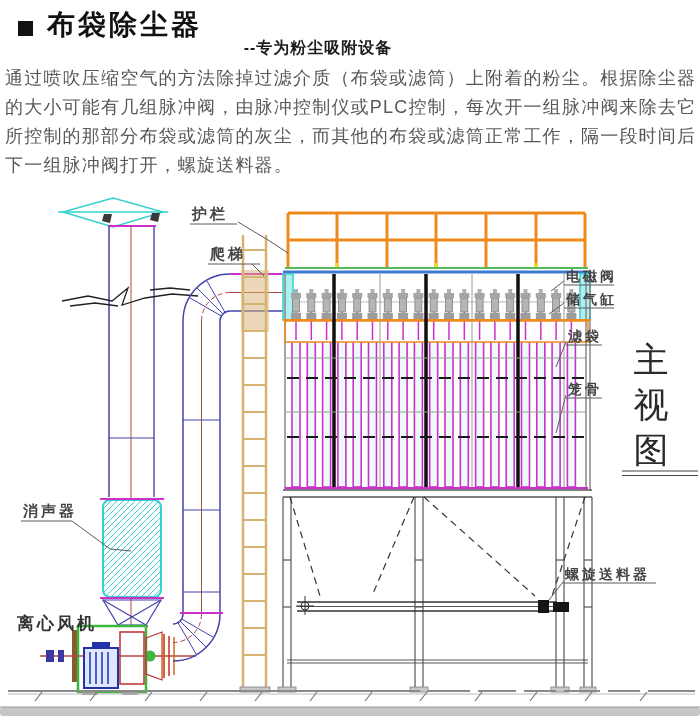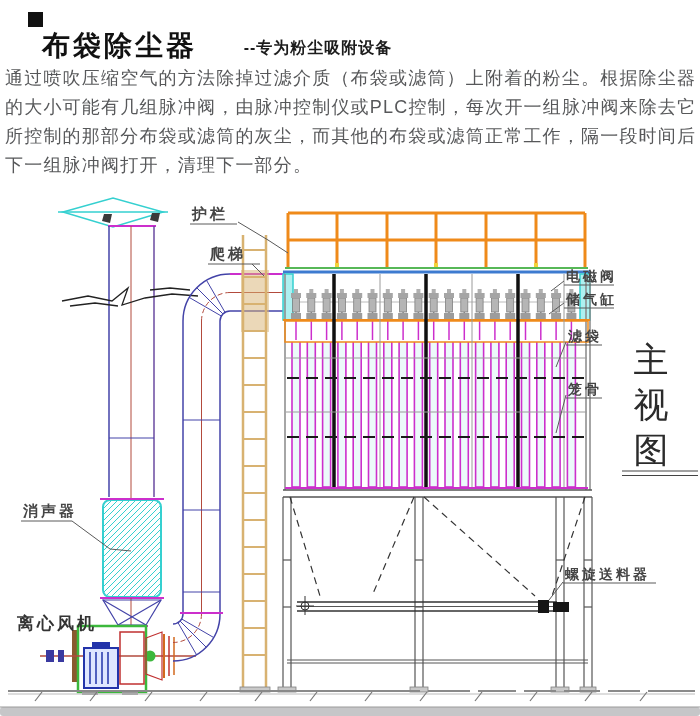--- a/index.html
+++ b/index.html
@@ -1,18 +1,18 @@
 <!DOCTYPE html>
 <html style="--guardrail_orange: #ef8a1a; --plenum_cyan: #35d0d0; --bag_magenta: #cc2fcc; --duct_blue: #4343a8; --centerline_red: #b24a3c; --fan_green: #3cb83c; --ladder_tan: #d8b271; --walkway_blue: #3d7bd0; --walkway_green: #57b857;"><head>
 <meta charset="utf-8">
 <style>
   html,body{margin:0;padding:0;background:#fff;}
   .page{position:relative;width:700px;height:716px;background:#ffffff;overflow:hidden;
         font-family:"Liberation Sans","DejaVu Sans",sans-serif;}
-  .title-row{position:absolute;top:6px;left:28px;display:flex;flex-direction:column;}
+  .title-row{position:absolute;top:6px;left:18px;display:flex;align-items:center;}
   .bullet{width:15px;height:15px;background:#111;display:inline-block;margin-top:6px;}
   .title{font-size:28px;font-weight:700;color:#111;margin:0 0 0 14px;letter-spacing:3px;}
   .subtitle{position:absolute;top:38px;left:0;width:100%;text-align:center;
             transform:translateX(-32px);font-size:16px;font-weight:700;color:#1c1c1c;letter-spacing:1px;}
   .desc{position:absolute;top:64px;left:5px;width:692px;font-size:18px;line-height:29px;
         color:#57585a;letter-spacing:1.2px;text-align:left;margin:0;}
   svg{position:absolute;top:0;left:0;}
   .c-orange{stroke:var(--guardrail_orange,#ef8a1a);}
   .c-cyan{stroke:var(--plenum_cyan,#35d0d0);}
   .c-mag{stroke:var(--bag_magenta,#cc2fcc);}
@@ -33,21 +33,21 @@
 </head>
 <body>
 
 <div class="page">
 
   <div class="title-row">
     <span class="bullet"></span>
     <h1 class="title">布袋除尘器</h1>
   </div>
   <div class="subtitle">--专为粉尘吸附设备</div>
-  <p class="desc">通过喷吹压缩空气的方法除掉过滤介质（布袋或滤筒）上附着的粉尘。根据除尘器的大小可能有几组脉冲阀，由脉冲控制仪或PLC控制，每次开一组脉冲阀来除去它所控制的那部分布袋或滤筒的灰尘，而其他的布袋或滤筒正常工作，隔一段时间后下一组脉冲阀打开，清理下一部分。</p>
+  <p class="desc">通过喷吹压缩空气的方法除掉过滤介质（布袋或滤筒）上附着的粉尘。根据除尘器的大小可能有几组脉冲阀，由脉冲控制仪或PLC控制，每次开一组脉冲阀来除去它所控制的那部分布袋或滤筒的灰尘，而其他的布袋或滤筒正常工作，隔一段时间后下一组脉冲阀打开，螺旋送料器。</p>
 
   <svg width="700" height="716" viewBox="0 0 700 716">
     <defs>
       <pattern id="hatch" width="6" height="6" patternUnits="userSpaceOnUse">
         <path d="M0 6 L6 0" stroke="#35d0d0" stroke-width="1" fill="none"></path>
       </pattern>
       <g id="vb">
         <line x1="0" y1="303" x2="0" y2="319" stroke="#8a8a8a" stroke-width="1.5"></line>
         <rect x="-5" y="313" width="10" height="6" fill="#9c9c9c"></rect>
         <rect x="-3.5" y="298" width="7" height="14" fill="#b5b5b5" stroke="#808080" stroke-width="0.8"></rect>

